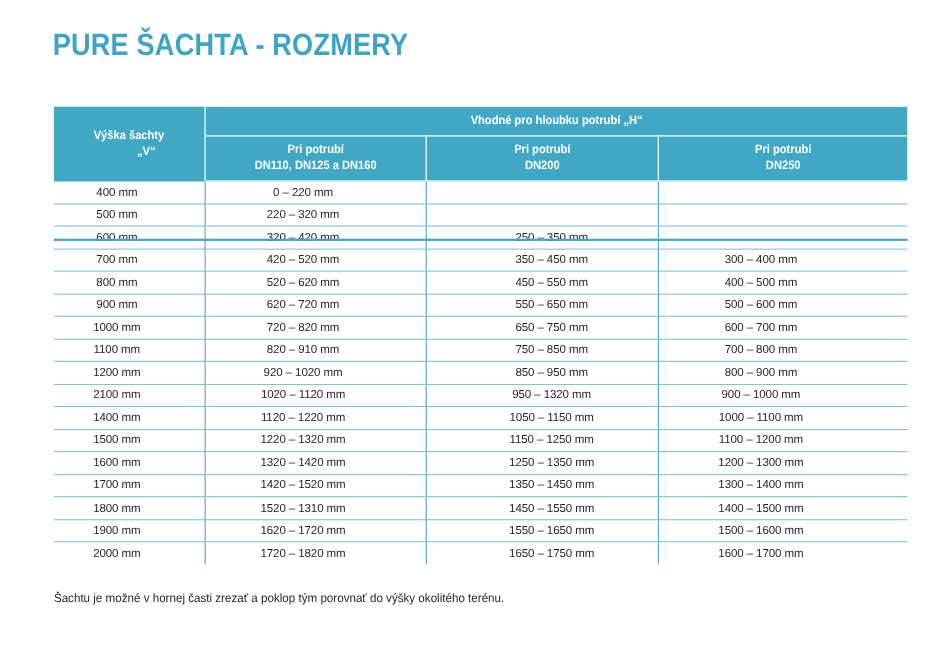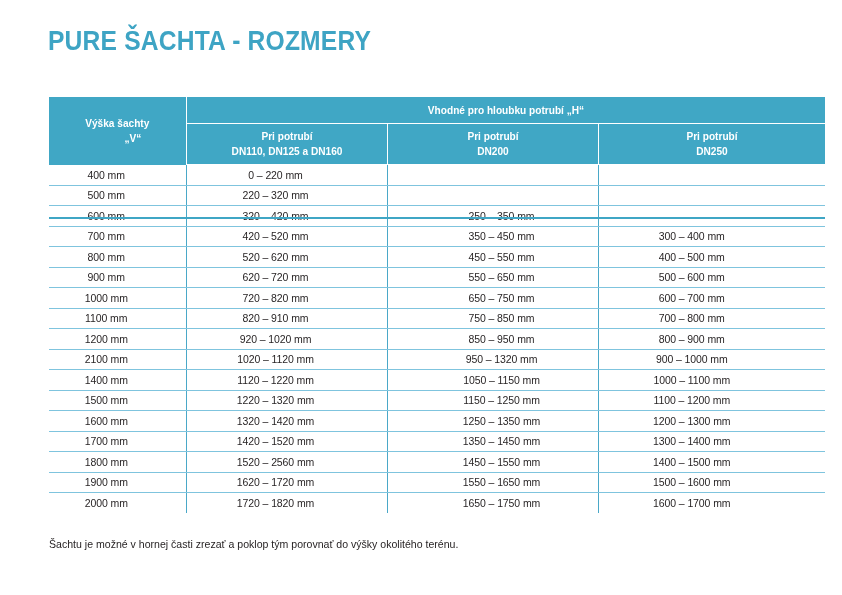--- a/index.html
+++ b/index.html
@@ -267,21 +267,21 @@
             <td class="last-col">1200 – 1300 mm</td>
           </tr>
           <tr>
             <td class="col-a">1700 mm</td>
             <td class="col-b">1420 – 1520 mm</td>
             <td class="col-c">1350 – 1450 mm</td>
             <td class="last-col">1300 – 1400 mm</td>
           </tr>
           <tr>
             <td class="col-a">1800 mm</td>
-            <td class="col-b">1520 – 2560 mm</td>
+            <td class="col-b">1520 – 1310 mm</td>
             <td class="col-c">1450 – 1550 mm</td>
             <td class="last-col">1400 – 1500 mm</td>
           </tr>
           <tr>
             <td class="col-a">1900 mm</td>
             <td class="col-b">1620 – 1720 mm</td>
             <td class="col-c">1550 – 1650 mm</td>
             <td class="last-col">1500 – 1600 mm</td>
           </tr>
           <tr>

